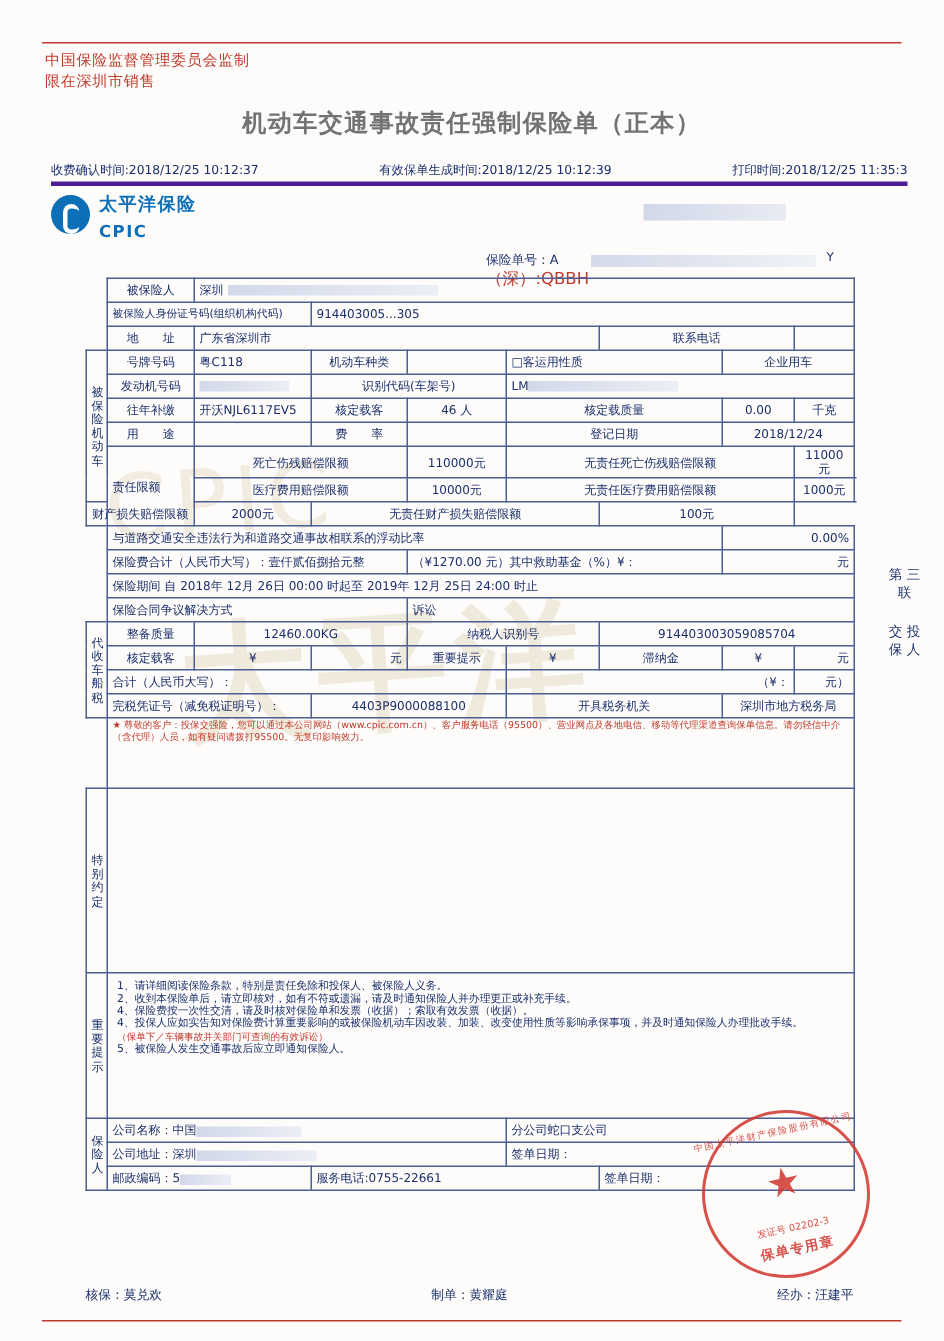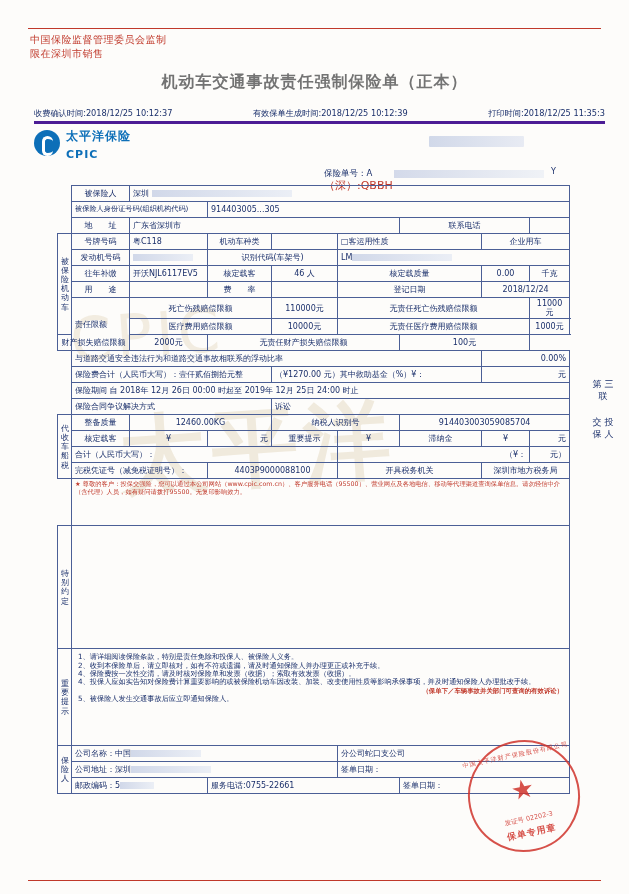--- a/index.html
+++ b/index.html
@@ -371,21 +371,21 @@
       <td colspan="8"></td>
     </tr>
 
     <tr>
       <td class="vlabel" style="height:94px;">重要提示</td>
       <td colspan="8" style="vertical-align:top;padding:4px 6px;">
         <div class="small">1、请详细阅读保险条款，特别是责任免除和投保人、被保险人义务。</div>
         <div class="small">2、收到本保险单后，请立即核对，如有不符或遗漏，请及时通知保险人并办理更正或补充手续。</div>
         <div class="small">4、保险费按一次性交清，请及时核对保险单和发票（收据）；索取有效发票（收据）。</div>
         <div class="small">4、投保人应如实告知对保险费计算重要影响的或被保险机动车因改装、加装、改变使用性质等影响承保事项，并及时通知保险人办理批改手续。</div>
-        <div class="tiny" style="text-align:right;color:#c0392b;font-weight:bold;">（保单下／车辆事故并关部门可查询的有效诉讼）</div>
+        <div class="tiny" style="color:#c0392b;">（保单下／车辆事故并关部门可查询的有效诉讼）</div>
         <div class="small">5、被保险人发生交通事故后应立即通知保险人。</div>
       </td>
     </tr>
 
     <tr>
       <td class="vlabel" rowspan="3">保险人</td>
       <td colspan="4" class="lbl">
         <span>公司名称：中国</span><span class="blur" style="width:70px;"></span>
       </td>
       <td colspan="4" class="lbl">分公司蛇口支公司</td>
@@ -417,15 +417,26 @@
     <div>交 投 保 人</div>
   </div>
 
   <div class="seal">
     <div class="t1">中国太平洋财产保险股份有限公司</div>
     <div class="star">★</div>
     <div class="t2">发证号 02202-3</div>
     <div class="t3">保单专用章</div>
   </div>
 
+  <div class="footer">
+    <span>
+      <span>核保：</span><span class="hw">莫兑欢</span>
+    </span>
+    <span>
+      <span>制单：</span><span class="hw">黄耀庭</span>
+    </span>
+    <span>
+      <span>经办：</span><span class="hw">汪建平</span>
+    </span>
+  </div>
 
   <div class="redline-bottom"></div>
 </div>
 
 </body></html>

